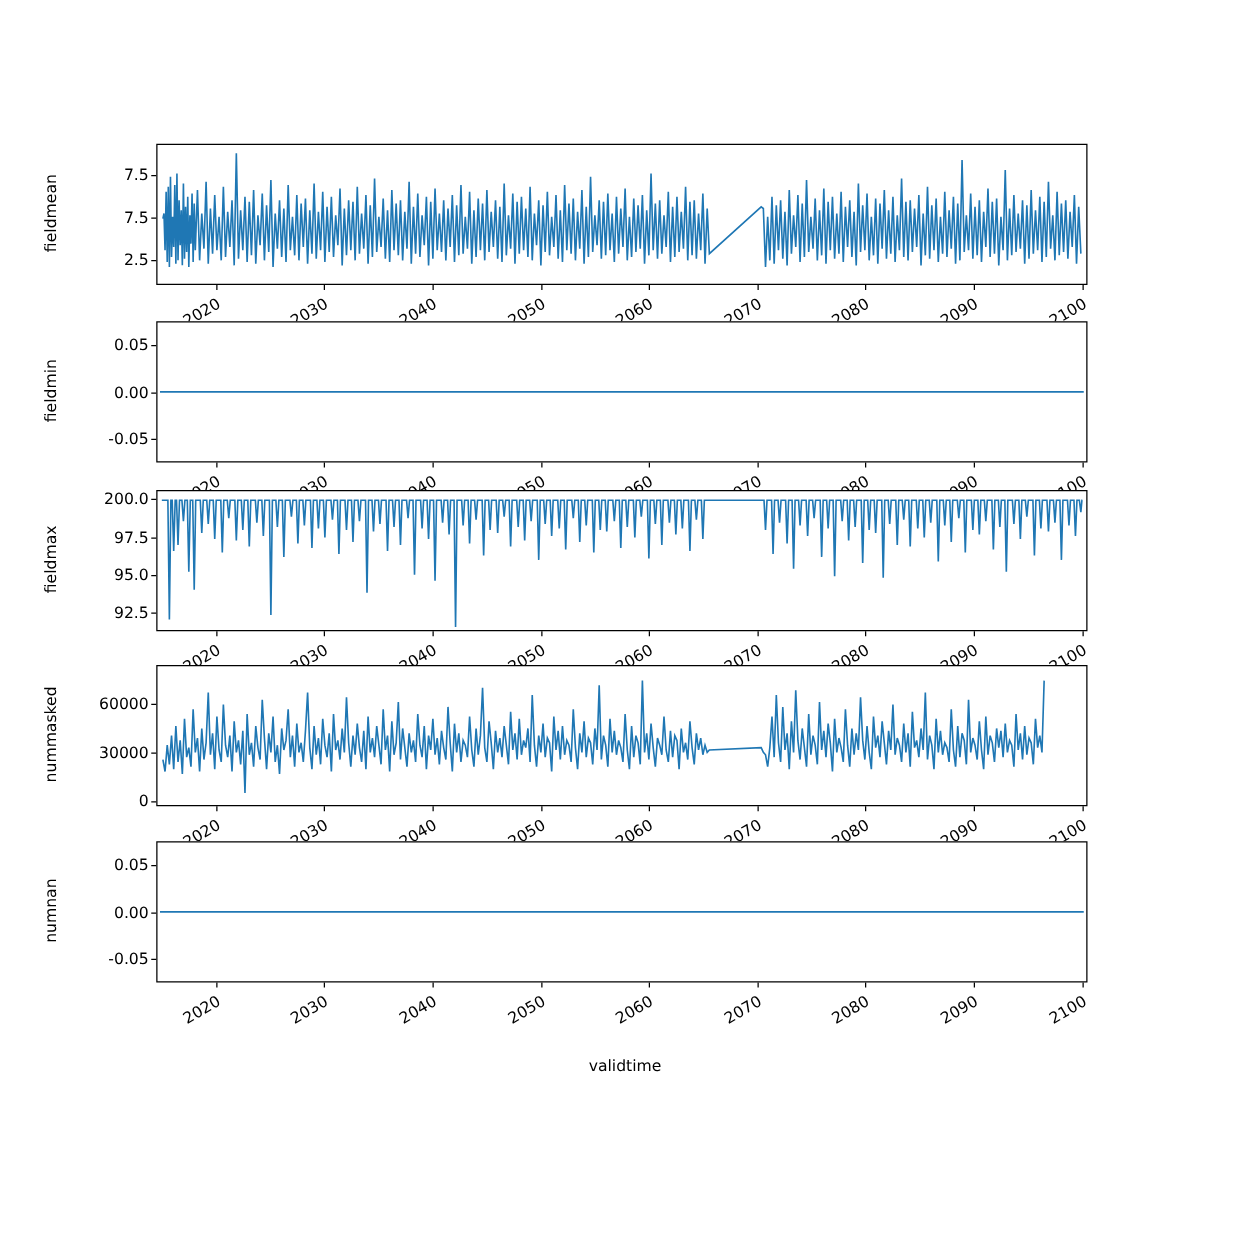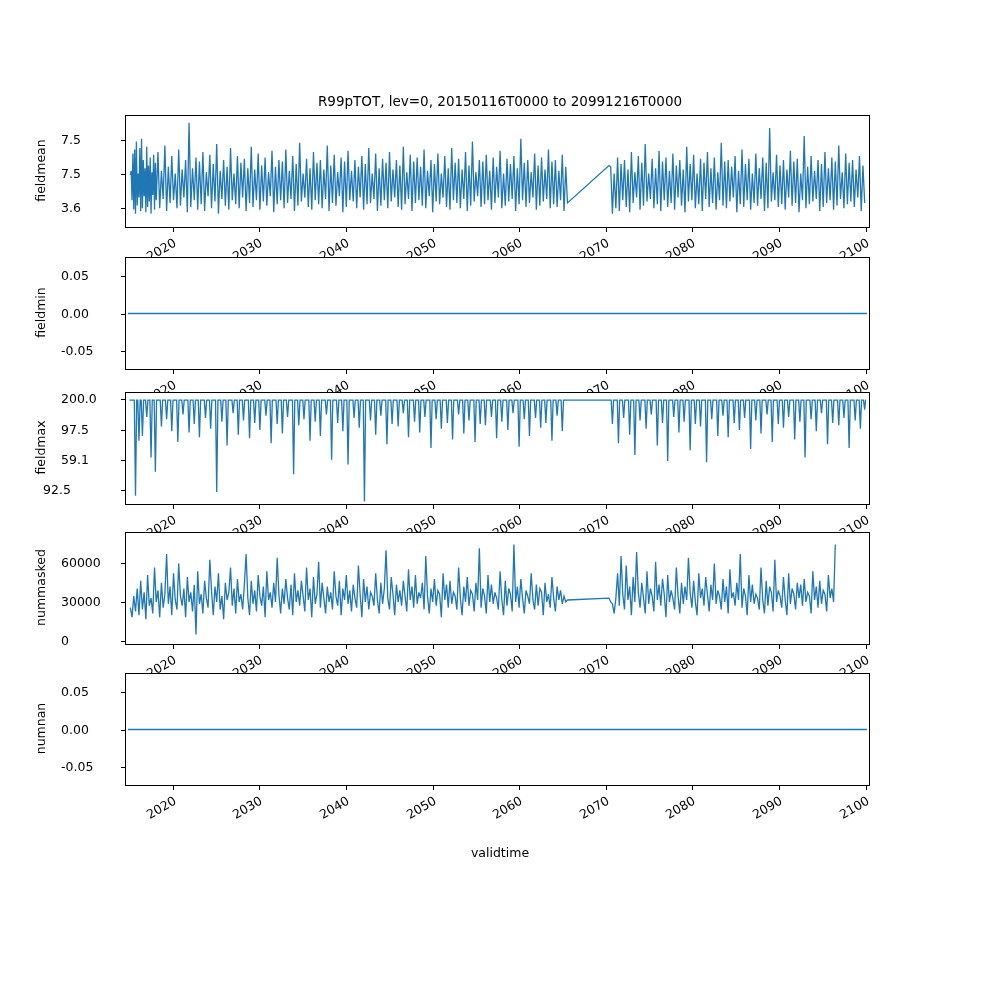--- a/index.html
+++ b/index.html
@@ -51,21 +51,21 @@
     transform: rotate(-90deg);
     font-size: 12.5px;
     text-align: center;
     white-space: nowrap;
     color: #000;
   }
   .ytick {
     position: absolute;
     right: 0;
     width: 58px;
-    text-align: left;
+    text-align: right;
     font-size: 12.5px;
     color: #000;
     white-space: nowrap;
   }
   .ytickmark {
     position: absolute;
     width: 4px;
     height: 1.1px;
     background: #000;
   }
@@ -90,29 +90,28 @@
     width: 1000px;
     text-align: center;
     font-size: 12.5px;
     color: #000;
   }
 </style>
 </head>
 <body>
 
 <div id="figure">
-  <div class="title">R99pTOT, lev=0, 20150116T0000 to 20991216T0000</div>
   <div class="xlabel" style="top:845px;">validtime</div>
 <div class="panel" style="top: 115px; height: 113px;">
       <svg viewBox="0 0 745 113" preserveAspectRatio="none">
         <path d="M 4.33 59.90 L 5.20 55.82 L 6.06 85.77 L 6.93 38.12 L 7.80 95.30 L 8.66 34.04 L 9.53 99.39 L 10.40 25.87 L 11.26 91.22 L 12.13 58.54 L 12.99 83.05 L 13.86 32.67 L 14.73 96.66 L 15.59 23.14 L 16.46 93.94 L 17.33 44.93 L 18.19 81.69 L 19.06 53.10 L 19.92 98.02 L 20.79 31.31 L 21.66 92.58 L 22.52 50.37 L 23.39 87.13 L 24.26 42.20 L 25.12 99.39 L 25.99 57.18 L 26.85 80.33 L 27.72 39.48 L 28.59 95.30 L 29.45 47.65 L 30.32 85.77 L 32.05 36.76 L 33.78 93.94 L 35.52 55.82 L 37.25 84.41 L 38.98 29.95 L 40.72 96.66 L 42.45 51.73 L 44.18 88.49 L 45.91 40.84 L 47.65 85.77 L 49.38 58.54 L 51.11 93.94 L 52.84 34.04 L 54.58 91.22 L 56.31 54.46 L 58.04 83.05 L 59.77 44.93 L 61.51 98.02 L 63.24 6.81 L 64.97 92.58 L 66.70 53.10 L 68.44 85.77 L 70.17 42.20 L 71.90 95.30 L 73.63 46.29 L 75.37 89.86 L 77.10 36.76 L 78.83 96.66 L 80.56 57.18 L 82.30 81.69 L 84.03 39.48 L 85.76 93.94 L 87.49 49.01 L 89.23 87.13 L 90.96 28.59 L 92.69 99.39 L 94.42 55.82 L 96.16 84.41 L 97.89 44.93 L 99.62 91.22 L 101.35 51.73 L 103.09 95.30 L 104.82 32.67 L 106.55 85.77 L 108.28 58.54 L 110.02 89.86 L 111.75 40.84 L 113.48 93.94 L 115.22 47.65 L 116.95 83.05 L 118.68 43.57 L 120.41 96.66 L 122.15 53.10 L 123.88 88.49 L 125.61 31.31 L 127.34 92.58 L 129.08 54.46 L 130.81 85.77 L 132.54 38.12 L 134.27 95.30 L 136.01 50.37 L 137.74 87.13 L 139.47 42.20 L 141.20 91.22 L 142.94 57.18 L 144.67 81.69 L 146.40 35.40 L 148.13 98.02 L 149.87 51.73 L 151.60 89.86 L 153.33 44.93 L 155.06 85.77 L 156.80 46.29 L 158.53 93.94 L 160.26 34.04 L 161.99 88.49 L 163.73 55.82 L 165.46 84.41 L 167.19 40.84 L 168.92 96.66 L 170.66 49.01 L 172.39 91.22 L 174.12 27.23 L 175.85 87.13 L 177.59 58.54 L 179.32 83.05 L 181.05 43.57 L 182.78 92.58 L 184.52 53.10 L 186.25 95.30 L 187.98 36.76 L 189.72 85.77 L 191.45 47.65 L 193.18 89.86 L 194.91 44.93 L 196.65 93.94 L 198.38 54.46 L 200.11 84.41 L 201.84 29.95 L 203.58 96.66 L 205.31 50.37 L 207.04 88.49 L 208.77 39.48 L 210.51 91.22 L 212.24 57.18 L 213.97 81.69 L 215.70 42.20 L 217.44 98.02 L 219.17 46.29 L 220.90 92.58 L 222.63 35.40 L 224.37 85.77 L 226.10 55.82 L 227.83 87.13 L 229.56 44.93 L 231.30 93.94 L 233.03 51.73 L 234.76 83.05 L 236.49 40.84 L 238.23 95.30 L 239.96 49.01 L 241.69 89.86 L 243.42 32.67 L 245.16 88.49 L 246.89 58.54 L 248.62 84.41 L 250.35 38.12 L 252.09 96.66 L 253.82 53.10 L 255.55 91.22 L 257.28 43.57 L 259.02 85.77 L 260.75 47.65 L 262.48 93.94 L 264.22 36.76 L 265.95 87.13 L 267.68 54.46 L 269.41 83.05 L 271.15 44.93 L 272.88 92.58 L 274.61 50.37 L 276.34 95.30 L 278.08 31.31 L 279.81 89.86 L 281.54 57.18 L 283.27 84.41 L 285.01 39.48 L 286.74 96.66 L 288.47 46.29 L 290.20 88.49 L 291.94 42.20 L 293.67 85.77 L 295.40 51.73 L 297.13 91.22 L 298.87 34.04 L 300.60 93.94 L 302.33 55.82 L 304.06 81.69 L 305.80 44.93 L 307.53 98.02 L 309.26 49.01 L 310.99 87.13 L 312.73 38.12 L 314.46 89.86 L 316.19 58.54 L 317.92 83.05 L 319.66 40.84 L 321.39 92.58 L 323.12 53.10 L 324.85 95.30 L 326.59 32.67 L 328.32 85.77 L 330.05 47.65 L 331.78 88.49 L 333.52 43.57 L 335.25 93.94 L 336.98 54.46 L 338.72 84.41 L 340.45 36.76 L 342.18 96.66 L 343.91 50.37 L 345.65 91.22 L 347.38 25.87 L 349.11 87.13 L 350.84 57.18 L 352.58 81.69 L 354.31 44.93 L 356.04 92.58 L 357.77 46.29 L 359.51 89.86 L 361.24 39.48 L 362.97 85.77 L 364.70 55.82 L 366.44 95.30 L 368.17 42.20 L 369.90 88.49 L 371.63 51.73 L 373.37 83.05 L 375.10 35.40 L 376.83 93.94 L 378.56 58.54 L 380.30 91.22 L 382.03 43.57 L 383.76 87.13 L 385.49 49.01 L 387.23 84.41 L 388.96 40.84 L 390.69 96.66 L 392.42 53.10 L 394.16 89.86 L 395.89 23.14 L 397.62 85.77 L 399.35 47.65 L 401.09 92.58 L 402.82 44.93 L 404.55 88.49 L 406.28 57.18 L 408.02 83.05 L 409.75 38.12 L 411.48 95.30 L 413.22 50.37 L 414.95 91.22 L 416.68 42.20 L 418.41 87.13 L 420.15 54.46 L 421.88 84.41 L 423.61 34.04 L 425.34 93.94 L 427.08 46.29 L 428.81 89.86 L 430.54 44.93 L 432.27 92.58 L 434.01 55.82 L 435.74 85.77 L 437.47 39.48 L 439.20 96.66 L 440.94 51.73 L 442.67 88.49 L 484.25 50.37 L 485.98 51.73 L 487.72 99.39 L 489.45 58.54 L 491.18 93.94 L 492.91 42.20 L 494.65 96.66 L 496.38 49.01 L 498.11 85.77 L 499.84 44.93 L 501.58 92.58 L 503.31 54.46 L 505.04 98.02 L 506.77 36.76 L 508.51 88.49 L 510.24 57.18 L 511.97 83.05 L 513.70 40.84 L 515.44 95.30 L 517.17 47.65 L 518.90 91.22 L 520.63 28.59 L 522.37 87.13 L 524.10 58.54 L 525.83 84.41 L 527.56 43.57 L 529.30 93.94 L 531.03 53.10 L 532.76 89.86 L 534.49 35.40 L 536.23 96.66 L 537.96 46.29 L 539.69 85.77 L 541.42 42.20 L 543.16 92.58 L 544.89 55.82 L 546.62 88.49 L 548.35 38.12 L 550.09 95.30 L 551.82 50.37 L 553.55 83.05 L 555.28 44.93 L 557.02 91.22 L 558.75 54.46 L 560.48 98.02 L 562.22 31.31 L 563.95 87.13 L 565.68 49.01 L 567.41 85.77 L 569.15 39.48 L 570.88 93.94 L 572.61 58.54 L 574.34 89.86 L 576.08 43.57 L 577.81 96.66 L 579.54 47.65 L 581.27 84.41 L 583.01 36.76 L 584.74 92.58 L 586.47 53.10 L 588.20 88.49 L 589.94 42.20 L 591.67 95.30 L 593.40 57.18 L 595.13 85.77 L 596.87 27.23 L 598.60 91.22 L 600.33 46.29 L 602.06 93.94 L 603.80 44.93 L 605.53 87.13 L 607.26 51.73 L 608.99 83.05 L 610.73 40.84 L 612.46 98.02 L 614.19 55.82 L 615.92 89.86 L 617.66 34.04 L 619.39 92.58 L 621.12 49.01 L 622.85 85.77 L 624.59 43.57 L 626.32 95.30 L 628.05 58.54 L 629.78 88.49 L 631.52 38.12 L 633.25 91.22 L 634.98 53.10 L 636.72 84.41 L 638.45 42.20 L 640.18 96.66 L 641.91 47.65 L 643.65 93.94 L 645.38 12.25 L 647.11 87.13 L 648.84 57.18 L 650.58 85.77 L 652.31 39.48 L 654.04 92.58 L 655.77 50.37 L 657.51 89.86 L 659.24 44.93 L 660.97 95.30 L 662.70 54.46 L 664.44 83.05 L 666.17 35.40 L 667.90 91.22 L 669.63 46.29 L 671.37 88.49 L 673.10 43.57 L 674.83 98.02 L 676.56 58.54 L 678.30 85.77 L 680.03 20.42 L 681.76 93.94 L 683.49 51.73 L 685.23 89.86 L 686.96 40.84 L 688.69 87.13 L 690.42 55.82 L 692.16 84.41 L 693.89 44.93 L 695.62 96.66 L 697.35 49.01 L 699.09 92.58 L 700.82 36.76 L 702.55 88.49 L 704.28 53.10 L 706.02 85.77 L 707.75 42.20 L 709.48 95.30 L 711.22 46.29 L 712.95 91.22 L 714.68 29.95 L 716.41 84.41 L 718.15 57.18 L 719.88 93.94 L 721.61 38.12 L 723.34 89.86 L 725.08 47.65 L 726.81 87.13 L 728.54 44.93 L 730.27 92.58 L 732.01 54.46 L 733.74 83.05 L 735.47 40.84 L 737.20 96.66 L 738.94 50.37 L 740.67 88.49" fill="none" stroke="#1f77b4" stroke-width="1.3" vector-effect="non-scaling-stroke"></path>
       </svg>
     </div>
     <div class="ylabel" style="width: 113px; left: -16.5px; top: 162.5px;">fieldmean</div>
-    <div class="ytick" style="left: 61px; top: 199.578px;">3.6</div>
+    <div class="ytick" style="left: 61px; top: 199.578px;">2.5</div>
     <div class="ytickmark" style="left: 121px; top: 207.6px;"></div>
     <div class="ytick" style="left: 61px; top: 165.542px;">7.5</div>
     <div class="ytickmark" style="left: 121px; top: 173.5px;"></div>
     <div class="ytick" style="left: 61px; top: 131.506px;">7.5</div>
     <div class="ytickmark" style="left: 121px; top: 139.5px;"></div>
     <div class="xtickmark" style="left: 172.6px; top: 228px;"></div>
     <div class="xtick-rot" style="left: 132.645px; width: 42px; top: 234px;">2020</div>
     <div class="xtickmark" style="left: 259.3px; top: 228px;"></div>
     <div class="xtick-rot" style="left: 219.273px; width: 42px; top: 234px;">2030</div>
     <div class="xtickmark" style="left: 345.9px; top: 228px;"></div>
@@ -158,23 +157,23 @@
     <div class="xtickmark" style="left: 779px; top: 370px;"></div>
     <div class="xtick-rot" style="left: 739.041px; width: 42px; top: 376px;">2090</div>
     <div class="xtickmark" style="left: 865.7px; top: 370px;"></div>
     <div class="xtick-rot" style="left: 825.669px; width: 42px; top: 376px;">2100</div>
     <div class="panel" style="top: 392px; height: 113px;">
       <svg viewBox="0 0 745 113" preserveAspectRatio="none">
         <path d="M 3.47 7.29 L 8.33 7.29 L 9.53 104.49 L 10.73 7.29 L 11.79 7.29 L 12.99 48.60 L 14.19 7.29 L 15.26 7.29 L 16.46 43.74 L 17.66 7.29 L 19.59 7.29 L 20.79 24.30 L 21.99 7.29 L 23.92 7.29 L 25.12 65.61 L 26.32 7.29 L 28.25 7.29 L 29.45 80.19 L 30.65 7.29 L 34.32 7.29 L 35.52 34.02 L 36.72 7.29 L 39.52 7.29 L 40.72 26.73 L 41.92 7.29 L 44.71 7.29 L 45.91 38.88 L 47.11 7.29 L 50.78 7.29 L 51.98 49.82 L 53.18 7.29 L 55.97 7.29 L 57.17 21.87 L 58.37 7.29 L 62.04 7.29 L 63.24 40.10 L 64.44 7.29 L 67.24 7.29 L 68.44 31.59 L 69.64 7.29 L 72.43 7.29 L 73.63 44.96 L 74.83 7.29 L 78.50 7.29 L 79.70 25.52 L 80.90 7.29 L 83.70 7.29 L 84.90 36.45 L 86.10 7.29 L 89.76 7.29 L 90.96 100.85 L 92.16 7.29 L 94.96 7.29 L 96.16 29.16 L 97.36 7.29 L 100.15 7.29 L 101.35 53.46 L 102.55 7.29 L 106.22 7.29 L 107.42 20.66 L 108.62 7.29 L 111.42 7.29 L 112.62 42.53 L 113.82 7.29 L 116.61 7.29 L 117.81 27.95 L 119.01 7.29 L 122.68 7.29 L 123.88 46.17 L 125.08 7.29 L 127.88 7.29 L 129.08 30.38 L 130.28 7.29 L 133.07 7.29 L 134.27 37.67 L 135.47 7.29 L 139.14 7.29 L 140.34 23.09 L 141.54 7.29 L 144.33 7.29 L 145.53 51.03 L 146.73 7.29 L 150.40 7.29 L 151.60 31.59 L 152.80 7.29 L 155.60 7.29 L 156.80 41.31 L 158.00 7.29 L 160.79 7.29 L 161.99 24.30 L 163.19 7.29 L 166.86 7.29 L 168.06 82.62 L 169.26 7.29 L 172.06 7.29 L 173.26 32.81 L 174.46 7.29 L 177.25 7.29 L 178.45 26.73 L 179.65 7.29 L 183.32 7.29 L 184.52 48.60 L 185.72 7.29 L 188.52 7.29 L 189.72 29.16 L 190.92 7.29 L 193.71 7.29 L 194.91 43.74 L 196.11 7.29 L 199.78 7.29 L 200.98 21.87 L 202.18 7.29 L 204.97 7.29 L 206.17 68.04 L 207.37 7.29 L 211.04 7.29 L 212.24 30.38 L 213.44 7.29 L 216.24 7.29 L 217.44 38.88 L 218.64 7.29 L 221.43 7.29 L 222.63 72.90 L 223.83 7.29 L 227.50 7.29 L 228.70 25.52 L 229.90 7.29 L 232.70 7.29 L 233.90 35.24 L 235.10 7.29 L 237.89 7.29 L 239.09 110.57 L 240.29 7.29 L 243.96 7.29 L 245.16 27.95 L 246.36 7.29 L 249.15 7.29 L 250.35 42.53 L 251.55 7.29 L 254.35 7.29 L 255.55 23.09 L 256.75 7.29 L 260.42 7.29 L 261.62 52.25 L 262.82 7.29 L 265.61 7.29 L 266.81 31.59 L 268.01 7.29 L 271.68 7.29 L 272.88 34.02 L 274.08 7.29 L 276.88 7.29 L 278.08 20.66 L 279.28 7.29 L 282.07 7.29 L 283.27 44.96 L 284.47 7.29 L 288.14 7.29 L 289.34 29.16 L 290.54 7.29 L 293.33 7.29 L 294.53 40.10 L 295.73 7.29 L 298.53 7.29 L 299.73 24.30 L 300.93 7.29 L 304.60 7.29 L 305.80 55.89 L 307.00 7.29 L 309.79 7.29 L 310.99 26.73 L 312.19 7.29 L 314.99 7.29 L 316.19 36.45 L 317.39 7.29 L 321.06 7.29 L 322.26 30.38 L 323.46 7.29 L 326.25 7.29 L 327.45 47.39 L 328.65 7.29 L 332.32 7.29 L 333.52 21.87 L 334.72 7.29 L 337.52 7.29 L 338.72 41.31 L 339.92 7.29 L 342.71 7.29 L 343.91 27.95 L 345.11 7.29 L 348.78 7.29 L 349.98 49.82 L 351.18 7.29 L 353.97 7.29 L 355.17 31.59 L 356.37 7.29 L 359.17 7.29 L 360.37 32.81 L 361.57 7.29 L 365.24 7.29 L 366.44 24.30 L 367.64 7.29 L 370.43 7.29 L 371.63 46.17 L 372.83 7.29 L 375.63 7.29 L 376.83 29.16 L 378.03 7.29 L 381.70 7.29 L 382.90 37.67 L 384.10 7.29 L 386.89 7.29 L 388.09 20.66 L 389.29 7.29 L 392.96 7.29 L 394.16 54.68 L 395.36 7.29 L 398.15 7.29 L 399.35 26.73 L 400.55 7.29 L 403.35 7.29 L 404.55 43.74 L 405.75 7.29 L 409.42 7.29 L 410.62 25.52 L 411.82 7.29 L 414.61 7.29 L 415.81 35.24 L 417.01 7.29 L 419.81 7.29 L 421.01 30.38 L 422.21 7.29 L 425.88 7.29 L 427.08 48.60 L 428.28 7.29 L 431.07 7.29 L 432.27 23.09 L 433.47 7.29 L 436.27 7.29 L 437.47 38.88 L 438.67 7.29 L 486.52 7.29 L 487.72 31.59 L 488.92 7.29 L 492.58 7.29 L 493.78 51.03 L 494.98 7.29 L 497.78 7.29 L 498.98 25.52 L 500.18 7.29 L 503.84 7.29 L 505.04 42.53 L 506.24 7.29 L 509.04 7.29 L 510.24 63.18 L 511.44 7.29 L 514.24 7.29 L 515.44 27.95 L 516.64 7.29 L 520.30 7.29 L 521.50 36.45 L 522.70 7.29 L 525.50 7.29 L 526.70 21.87 L 527.90 7.29 L 531.56 7.29 L 532.76 53.46 L 533.96 7.29 L 536.76 7.29 L 537.96 30.38 L 539.16 7.29 L 541.96 7.29 L 543.16 69.26 L 544.36 7.29 L 548.02 7.29 L 549.22 24.30 L 550.42 7.29 L 553.22 7.29 L 554.42 40.10 L 555.62 7.29 L 558.42 7.29 L 559.62 29.16 L 560.82 7.29 L 564.48 7.29 L 565.68 58.32 L 566.88 7.29 L 569.68 7.29 L 570.88 31.59 L 572.08 7.29 L 574.88 7.29 L 576.08 34.02 L 577.28 7.29 L 580.94 7.29 L 582.14 70.47 L 583.34 7.29 L 586.14 7.29 L 587.34 26.73 L 588.54 7.29 L 592.20 7.29 L 593.40 43.74 L 594.60 7.29 L 597.40 7.29 L 598.60 23.09 L 599.80 7.29 L 602.60 7.29 L 603.80 44.96 L 605.00 7.29 L 608.66 7.29 L 609.86 30.38 L 611.06 7.29 L 613.86 7.29 L 615.06 37.67 L 616.26 7.29 L 619.06 7.29 L 620.26 25.52 L 621.46 7.29 L 625.12 7.29 L 626.32 57.11 L 627.52 7.29 L 630.32 7.29 L 631.52 27.95 L 632.72 7.29 L 635.52 7.29 L 636.72 41.31 L 637.92 7.29 L 641.58 7.29 L 642.78 21.87 L 643.98 7.29 L 646.78 7.29 L 647.98 49.82 L 649.18 7.29 L 652.84 7.29 L 654.04 31.59 L 655.24 7.29 L 658.04 7.29 L 659.24 35.24 L 660.44 7.29 L 663.24 7.29 L 664.44 24.30 L 665.64 7.29 L 669.30 7.29 L 670.50 47.39 L 671.70 7.29 L 674.50 7.29 L 675.70 29.16 L 676.90 7.29 L 679.70 7.29 L 680.90 65.61 L 682.10 7.29 L 685.76 7.29 L 686.96 26.73 L 688.16 7.29 L 690.96 7.29 L 692.16 38.88 L 693.36 7.29 L 696.15 7.29 L 697.35 20.66 L 698.55 7.29 L 702.22 7.29 L 703.42 52.25 L 704.62 7.29 L 707.42 7.29 L 708.62 30.38 L 709.82 7.29 L 713.48 7.29 L 714.68 32.81 L 715.88 7.29 L 718.68 7.29 L 719.88 25.52 L 721.08 7.29 L 723.88 7.29 L 725.08 55.89 L 726.28 7.29 L 729.94 7.29 L 731.14 27.95 L 732.34 7.29 L 735.14 7.29 L 736.34 36.45 L 737.54 7.29 L 739.47 7.29 L 740.67 17.01 L 741.53 7.29 L 741.87 7.29" fill="none" stroke="#1f77b4" stroke-width="1.3" vector-effect="non-scaling-stroke"></path>
       </svg>
     </div>
     <div class="ylabel" style="width: 113px; left: -16.5px; top: 439.5px;">fieldmax</div>
-    <div class="ytick" style="left: 43px; top: 482.419px;">92.5</div>
+    <div class="ytick" style="left: 61px; top: 482.419px;">92.5</div>
     <div class="ytickmark" style="left: 121px; top: 490.4px;"></div>
-    <div class="ytick" style="left: 61px; top: 452.043px;">59.1</div>
+    <div class="ytick" style="left: 61px; top: 452.043px;">95.0</div>
     <div class="ytickmark" style="left: 121px; top: 460px;"></div>
     <div class="ytick" style="left: 61px; top: 421.667px;">97.5</div>
     <div class="ytickmark" style="left: 121px; top: 429.7px;"></div>
     <div class="ytick" style="left: 61px; top: 391.29px;">200.0</div>
     <div class="ytickmark" style="left: 121px; top: 399.3px;"></div>
     <div class="xtickmark" style="left: 172.6px; top: 505px;"></div>
     <div class="xtick-rot" style="left: 132.645px; width: 42px; top: 511px;">2020</div>
     <div class="xtickmark" style="left: 259.3px; top: 505px;"></div>
     <div class="xtick-rot" style="left: 219.273px; width: 42px; top: 511px;">2030</div>
     <div class="xtickmark" style="left: 345.9px; top: 505px;"></div>

